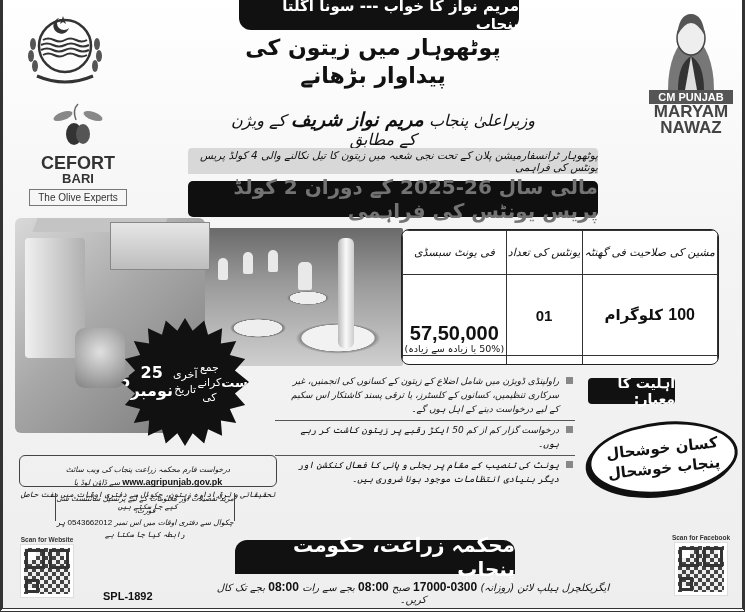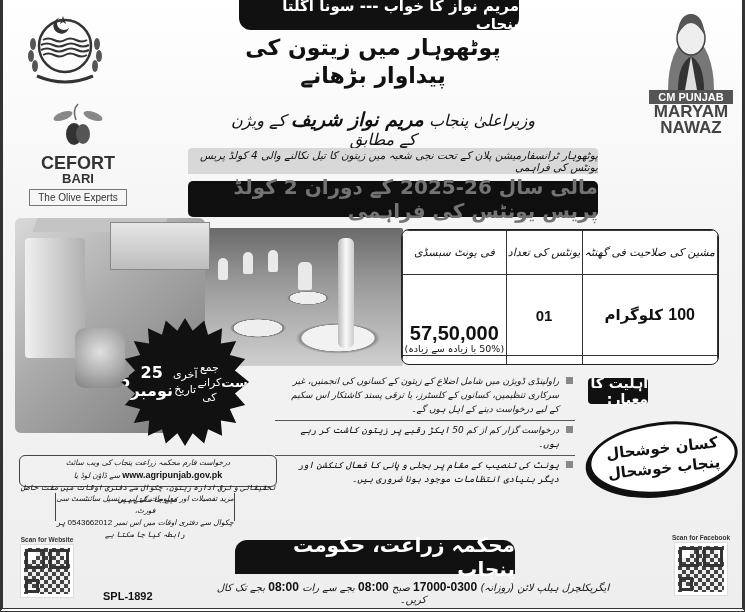--- a/index.html
+++ b/index.html
@@ -92,42 +92,42 @@
   .subsidy-table th { font-size: 11px; font-weight: normal; font-style: italic; height: 44px; }
   .subsidy-table td { height: 45px; }
   .cap { font-size: 15px; font-weight: bold; }
   .cap .num { font-family: "Liberation Sans", sans-serif; font-size: 16px; }
   .units { font-family: "Liberation Sans", sans-serif; font-size: 15px; font-weight: bold; }
   .subsidy-amt { font-family: "Liberation Sans", sans-serif; font-size: 20px; font-weight: bold; line-height: 20px; direction: ltr; margin-top: 48px; }
   .subsidy-note { font-size: 9.5px; line-height: 12px; }
 
   
   .elig-label {
-    left: 585px; top: 378px; width: 60px; height: 26px; background: #111; color: #fff; border-radius: 4px;
+    left: 585px; top: 378px; width: 87px; height: 26px; background: #111; color: #fff; border-radius: 4px;
     font-size: 14px; font-weight: bold; display: flex; align-items: center; justify-content: center;
   }
   .criteria { left: 272px; top: 372px; width: 300px; }
   .crit {
     position: relative; font-size: 9px; line-height: 14px; padding: 2px 16px 4px 4px; font-style: italic;
     border-bottom: 1px solid #555; text-align: right;
   }
   .crit:last-child { border-bottom: none; }
   .crit .bullet { position: absolute; right: 2px; top: 5px; width: 7px; height: 7px; background: #888; }
 
   .slogan {
     left: 585px; top: 422px; width: 150px; height: 72px; border-radius: 50%;
     background: #fff; border: 3px solid #111; box-shadow: -3px 3px 0 #111;
     display: flex; flex-direction: column; align-items: center; justify-content: center;
     font-size: 15px; font-weight: bold; line-height: 20px; transform: rotate(-6deg);
   }
 
   
   .apply-box {
     left: 16px; top: 455px; width: 258px; height: 32px; border: 1.5px solid #444; border-radius: 6px;
-    font-size: 7.5px; line-height: 12px; text-align: center; padding-top: 1px; font-style: italic;
+    font-size: 7.5px; line-height: 12px; text-align: center; padding-top: 8px; font-style: italic;
   }
   .apply-box .url { font-family: "Liberation Sans", sans-serif; font-style: normal; font-weight: bold; font-size: 9px; }
   .contact-box {
     left: 52px; top: 493px; width: 180px; height: 28px; border-left: 1.5px solid #444; border-right: 1.5px solid #444;
     font-size: 7.5px; line-height: 12px; text-align: center; font-style: italic;
   }
   .contact-box .phone { font-family: "Liberation Sans", sans-serif; font-style: normal; font-size: 8px; }
 
   .qr-block { width: 60px; text-align: center; }
   .qr-cap { font-family: "Liberation Sans", sans-serif; font-size: 6.5px; font-weight: bold; color: #333; margin-bottom: 2px; white-space: nowrap; }

